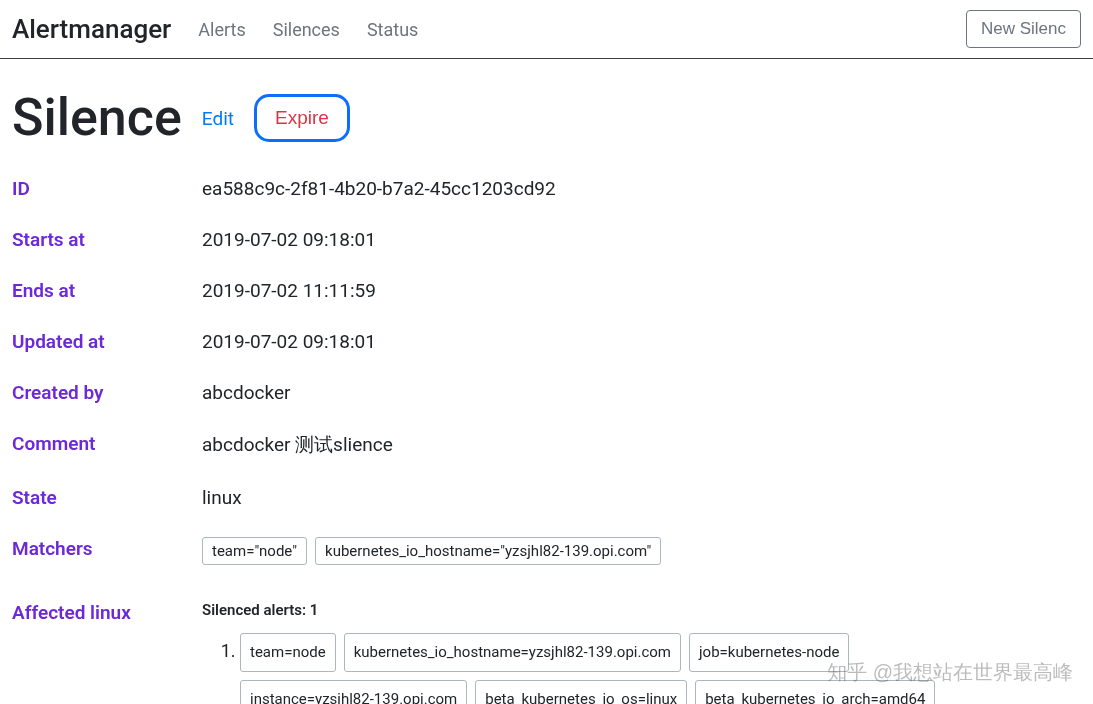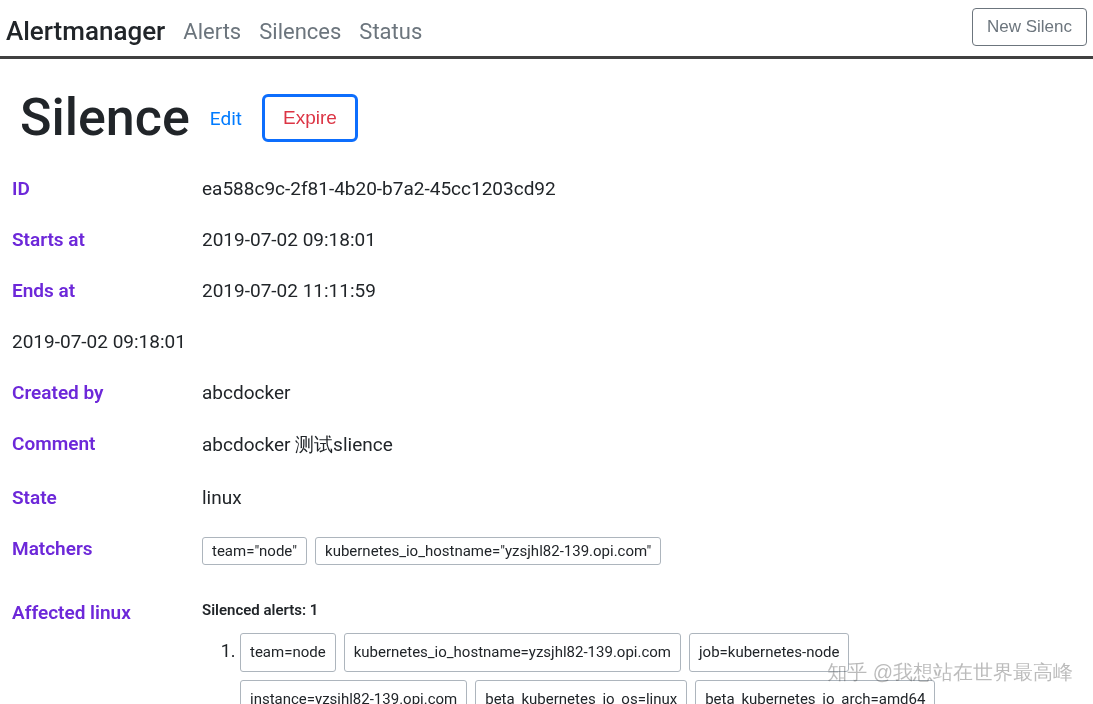--- a/index.html
+++ b/index.html
@@ -11,40 +11,41 @@
       font-family: -apple-system, BlinkMacSystemFont, "Segoe UI", Roboto, "Helvetica Neue", Arial, sans-serif;
       color: #212529;
       background: #fff;
       width: 1093px;
       height: 704px;
       overflow: hidden;
       position: relative;
     }
     .navbar {
       display: flex;
-      align-items: flex-end;
+      align-items: center;
       justify-content: space-between;
-      padding: 10px 6px;
-      border-bottom: 3px solid #404040;
+      padding: 10px 12px;
+      border-bottom: 1px solid #404040;
       height: 59px;
     }
     .nav-left {
       display: flex;
       align-items: center;
       gap: 18px;
     }
     .brand {
       font-size: 26px;
       font-weight: 500;
       color: #212529;
     }
     .nav-link {
-      font-size: 22px;
+      font-size: 18px;
       color: #6c757d;
       cursor: pointer;
+      margin-left: 9px;
     }
     .new-silence-btn {
       border: 1px solid #6c757d;
       border-radius: 4px;
       padding: 8px 14px;
       font-size: 17px;
       color: #6c757d;
       background: #fff;
       cursor: pointer;
       margin-left: 44px;
@@ -56,30 +57,29 @@
       display: flex;
       align-items: center;
       gap: 20px;
       margin-bottom: 12px;
     }
     .page-title {
       font-size: 52px;
       font-weight: 500;
       color: #212529;
       line-height: 1.2;
-      margin-left: 8px;
     }
     .edit-link {
       font-size: 19px;
       color: #007bff;
       cursor: pointer;
     }
     .expire-btn {
       border: 3px solid #0d6efd;
-      border-radius: 6px;
+      border-radius: 15px;
       padding: 10px 18px;
       font-size: 19px;
       color: #dc3545;
       background: #fff;
       cursor: pointer;
     }
     .detail-row {
       display: flex;
       align-items: flex-start;
       margin-top: 28px;
@@ -161,20 +161,21 @@
     <div class="detail-label">Starts at</div>
     <div class="detail-value">2019-07-02 09:18:01</div>
   </div>
 
   <div class="detail-row">
     <div class="detail-label">Ends at</div>
     <div class="detail-value">2019-07-02 11:11:59</div>
   </div>
 
   <div class="detail-row">
+    <div class="detail-label">Updated at</div>
     <div class="detail-value">2019-07-02 09:18:01</div>
   </div>
 
   <div class="detail-row">
     <div class="detail-label">Created by</div>
     <div class="detail-value">abcdocker</div>
   </div>
 
   <div class="detail-row">
     <div class="detail-label">Comment</div>

